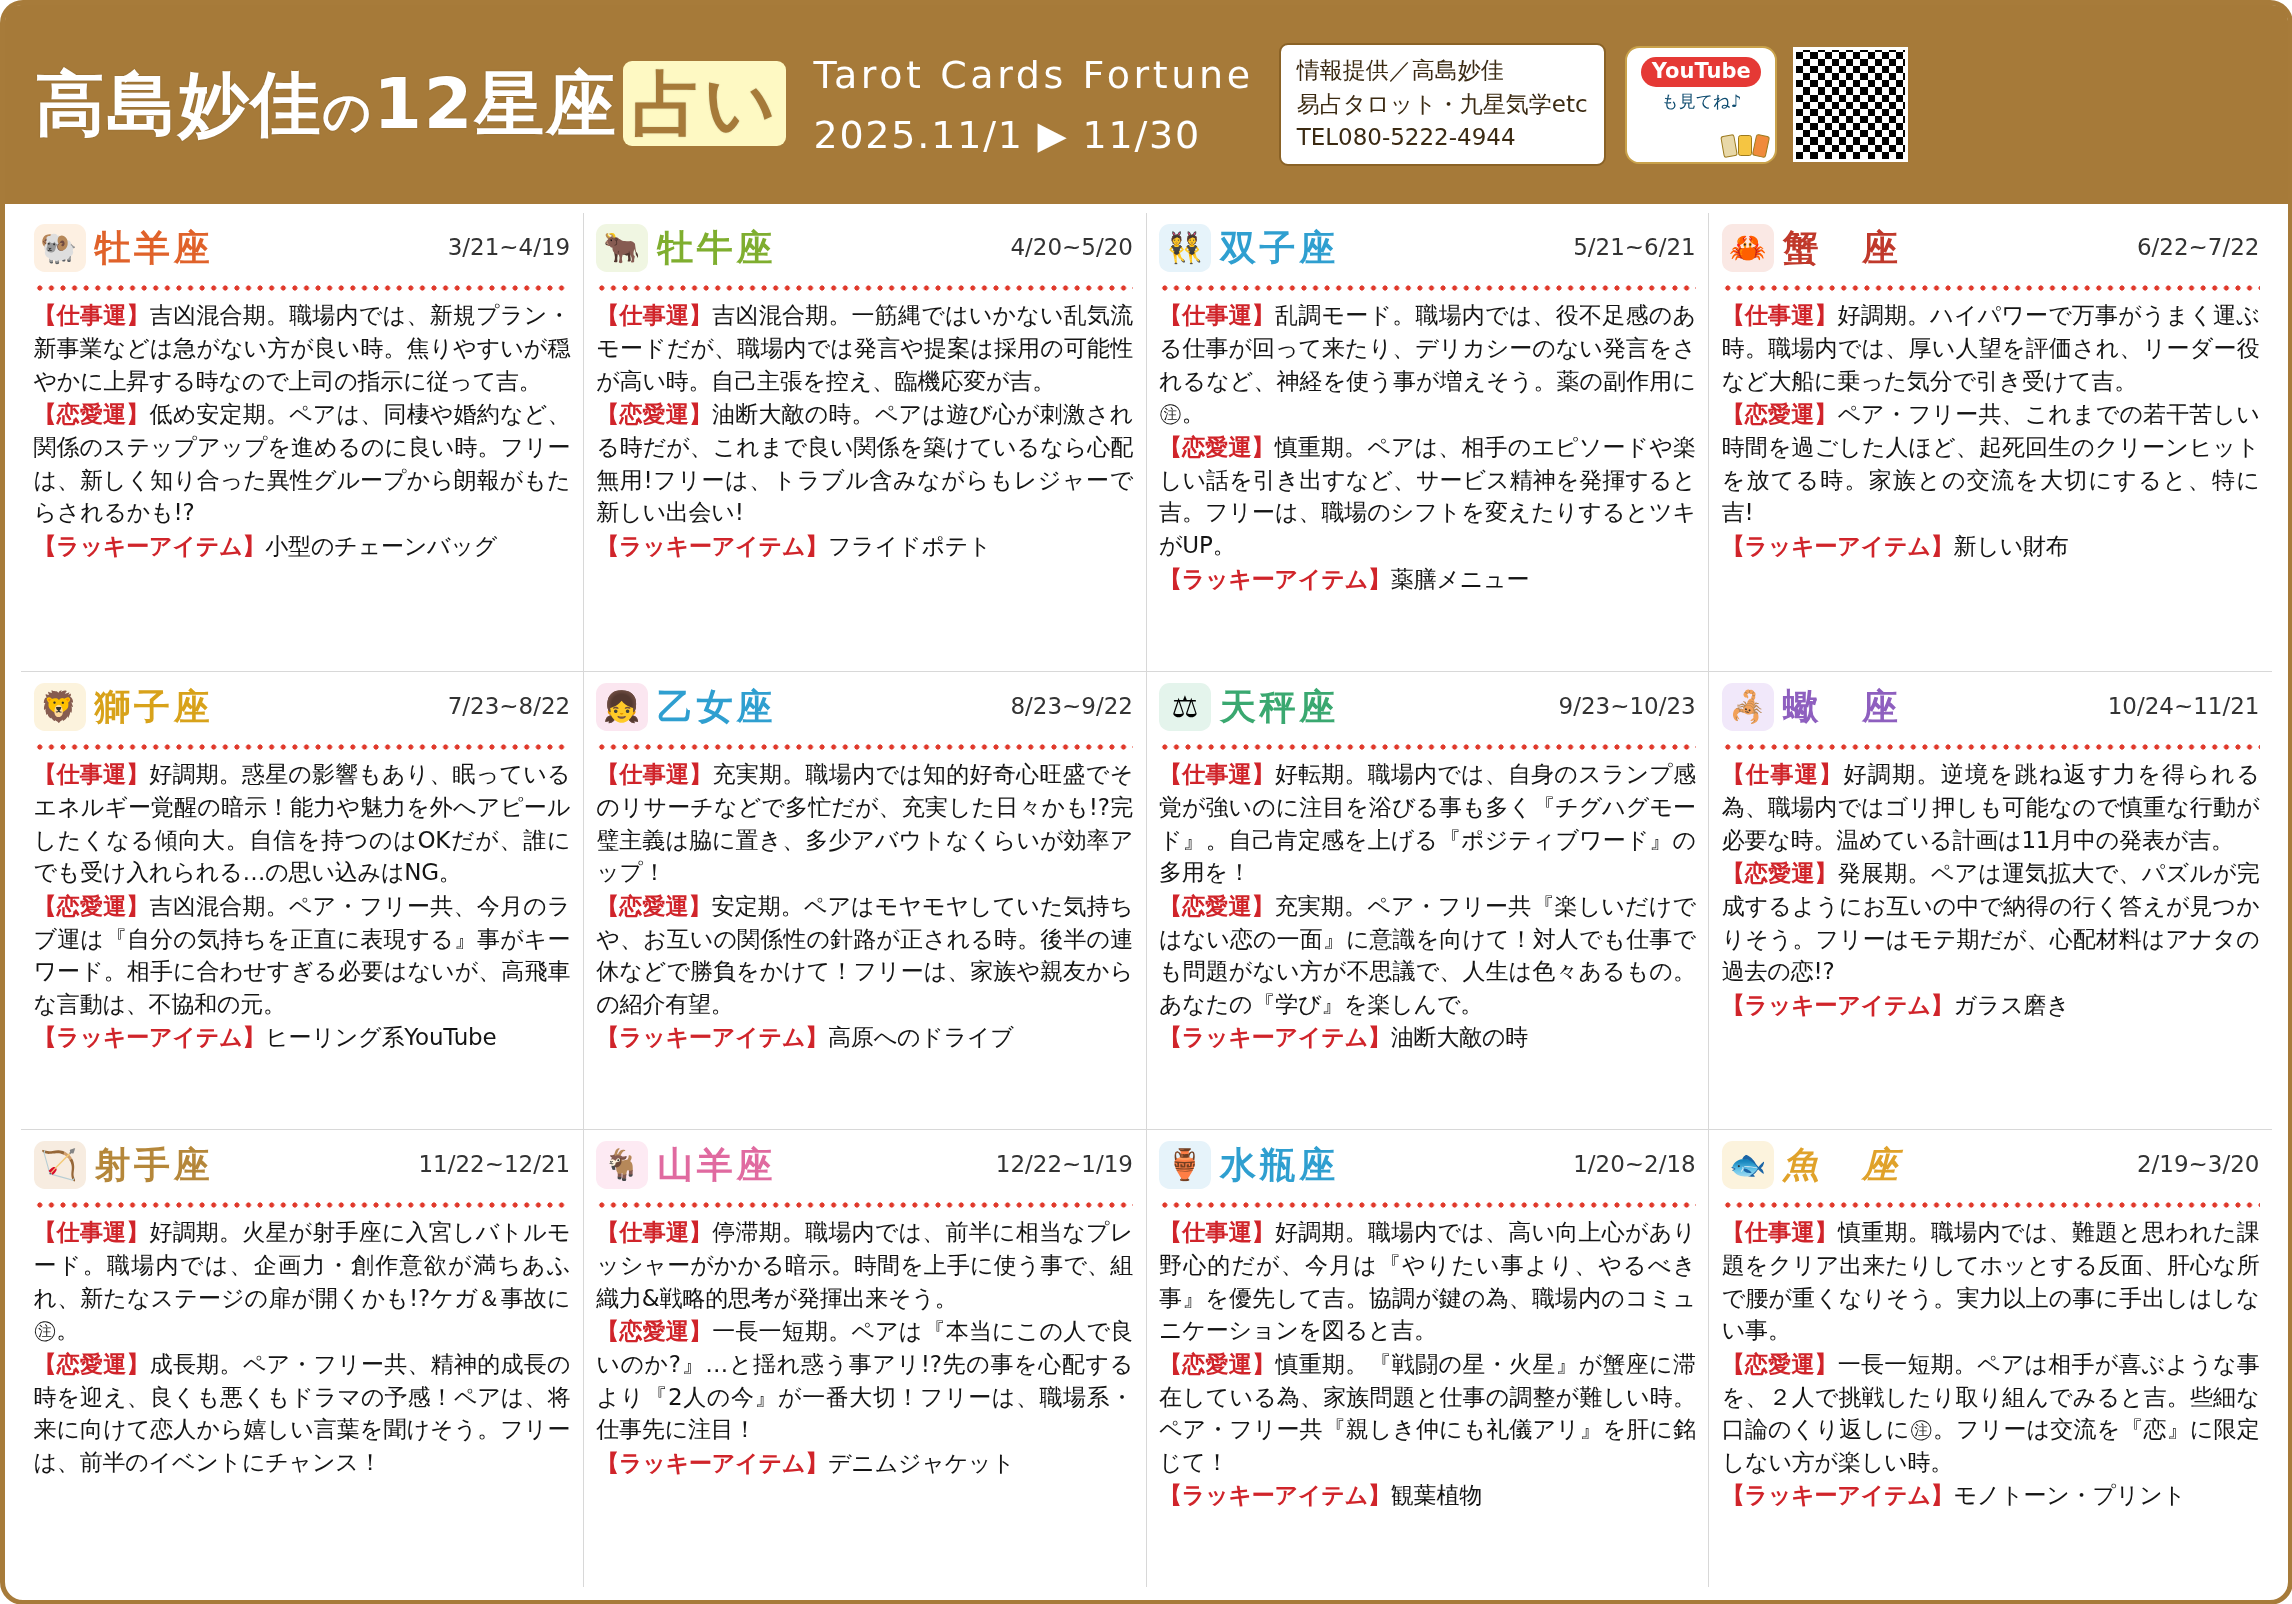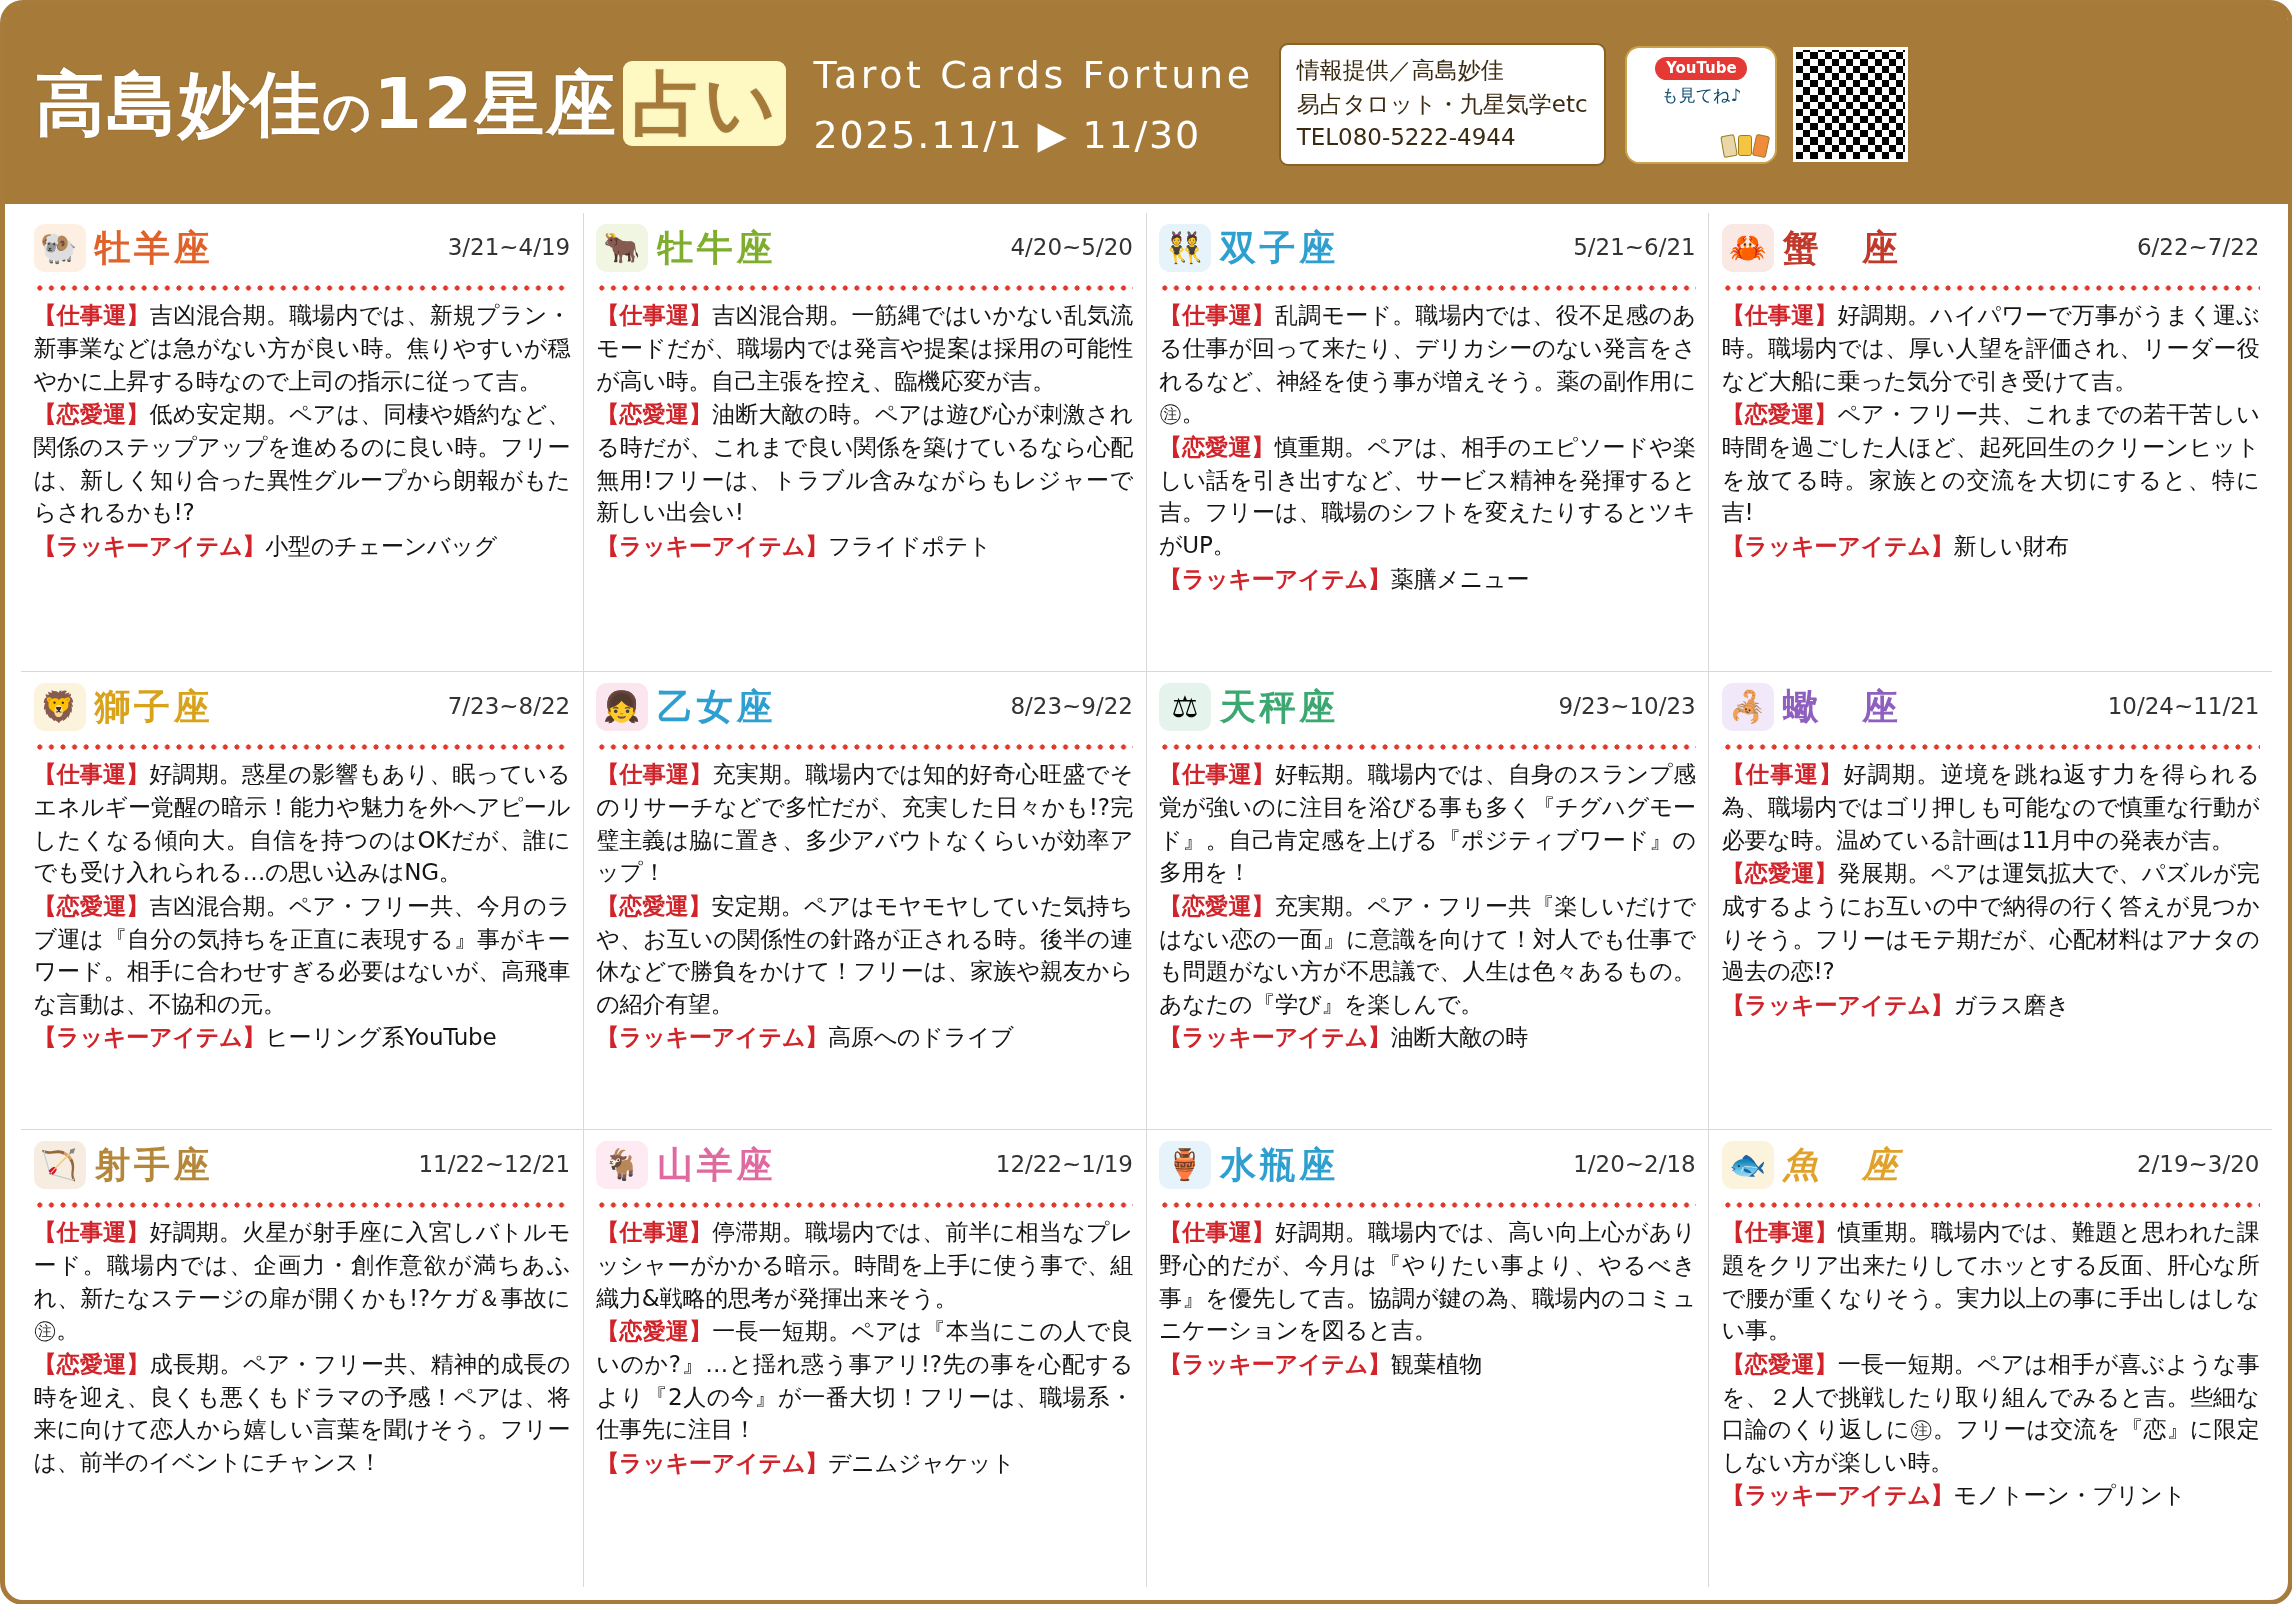--- a/index.html
+++ b/index.html
@@ -85,21 +85,21 @@
     display: flex;
     flex-direction: column;
     align-items: center;
     justify-content: flex-start;
     padding-top: 9px;
     position: relative;
   }
   .yt-pill {
     background: #e53935;
     color: #fff;
-    font-size: 15px;
+    font-size: 21px;
     font-weight: bold;
     border-radius: 18px;
     padding: 3.6px 10.7px;
     line-height: 1.1;
     text-align: right;
   }
   .yt-sub { font-size: 17px; color: #0c4a6e; margin-top: 3.6px; }
   .yt-cards {
     position: absolute;
     bottom: 5.4px; right: 7.2px;
@@ -386,20 +386,21 @@
 
     <div class="cell">
       <div class="sign-head">
         <div class="sign-icon bg-aquar">🏺</div>
         <div class="sign-name c-aquar">水瓶座</div>
         <div class="sign-dates">1/20~2/18</div>
       </div>
       <div class="star-div"></div>
       <div class="body-text">
         <div class="para"><span class="tag">【仕事運】</span><span>好調期。職場内では、高い向上心があり野心的だが、今月は『やりたい事より、やるべき事』を優先して吉。協調が鍵の為、職場内のコミュニケーションを図ると吉。</span></div>
+        <div class="para"><span class="tag">【恋愛運】</span><span>慎重期。『戦闘の星・火星』が蟹座に滞在している為、家族問題と仕事の調整が難しい時。ペア・フリー共『親しき仲にも礼儀アリ』を肝に銘じて！</span></div>
         <div class="para"><span class="tag-lucky">【ラッキーアイテム】</span><span>観葉植物</span></div>
       </div>
     </div>
 
     <div class="cell">
       <div class="sign-head">
         <div class="sign-icon bg-pisces">🐟</div>
         <div class="sign-name c-pisces">魚　座</div>
         <div class="sign-dates">2/19~3/20</div>
       </div>

